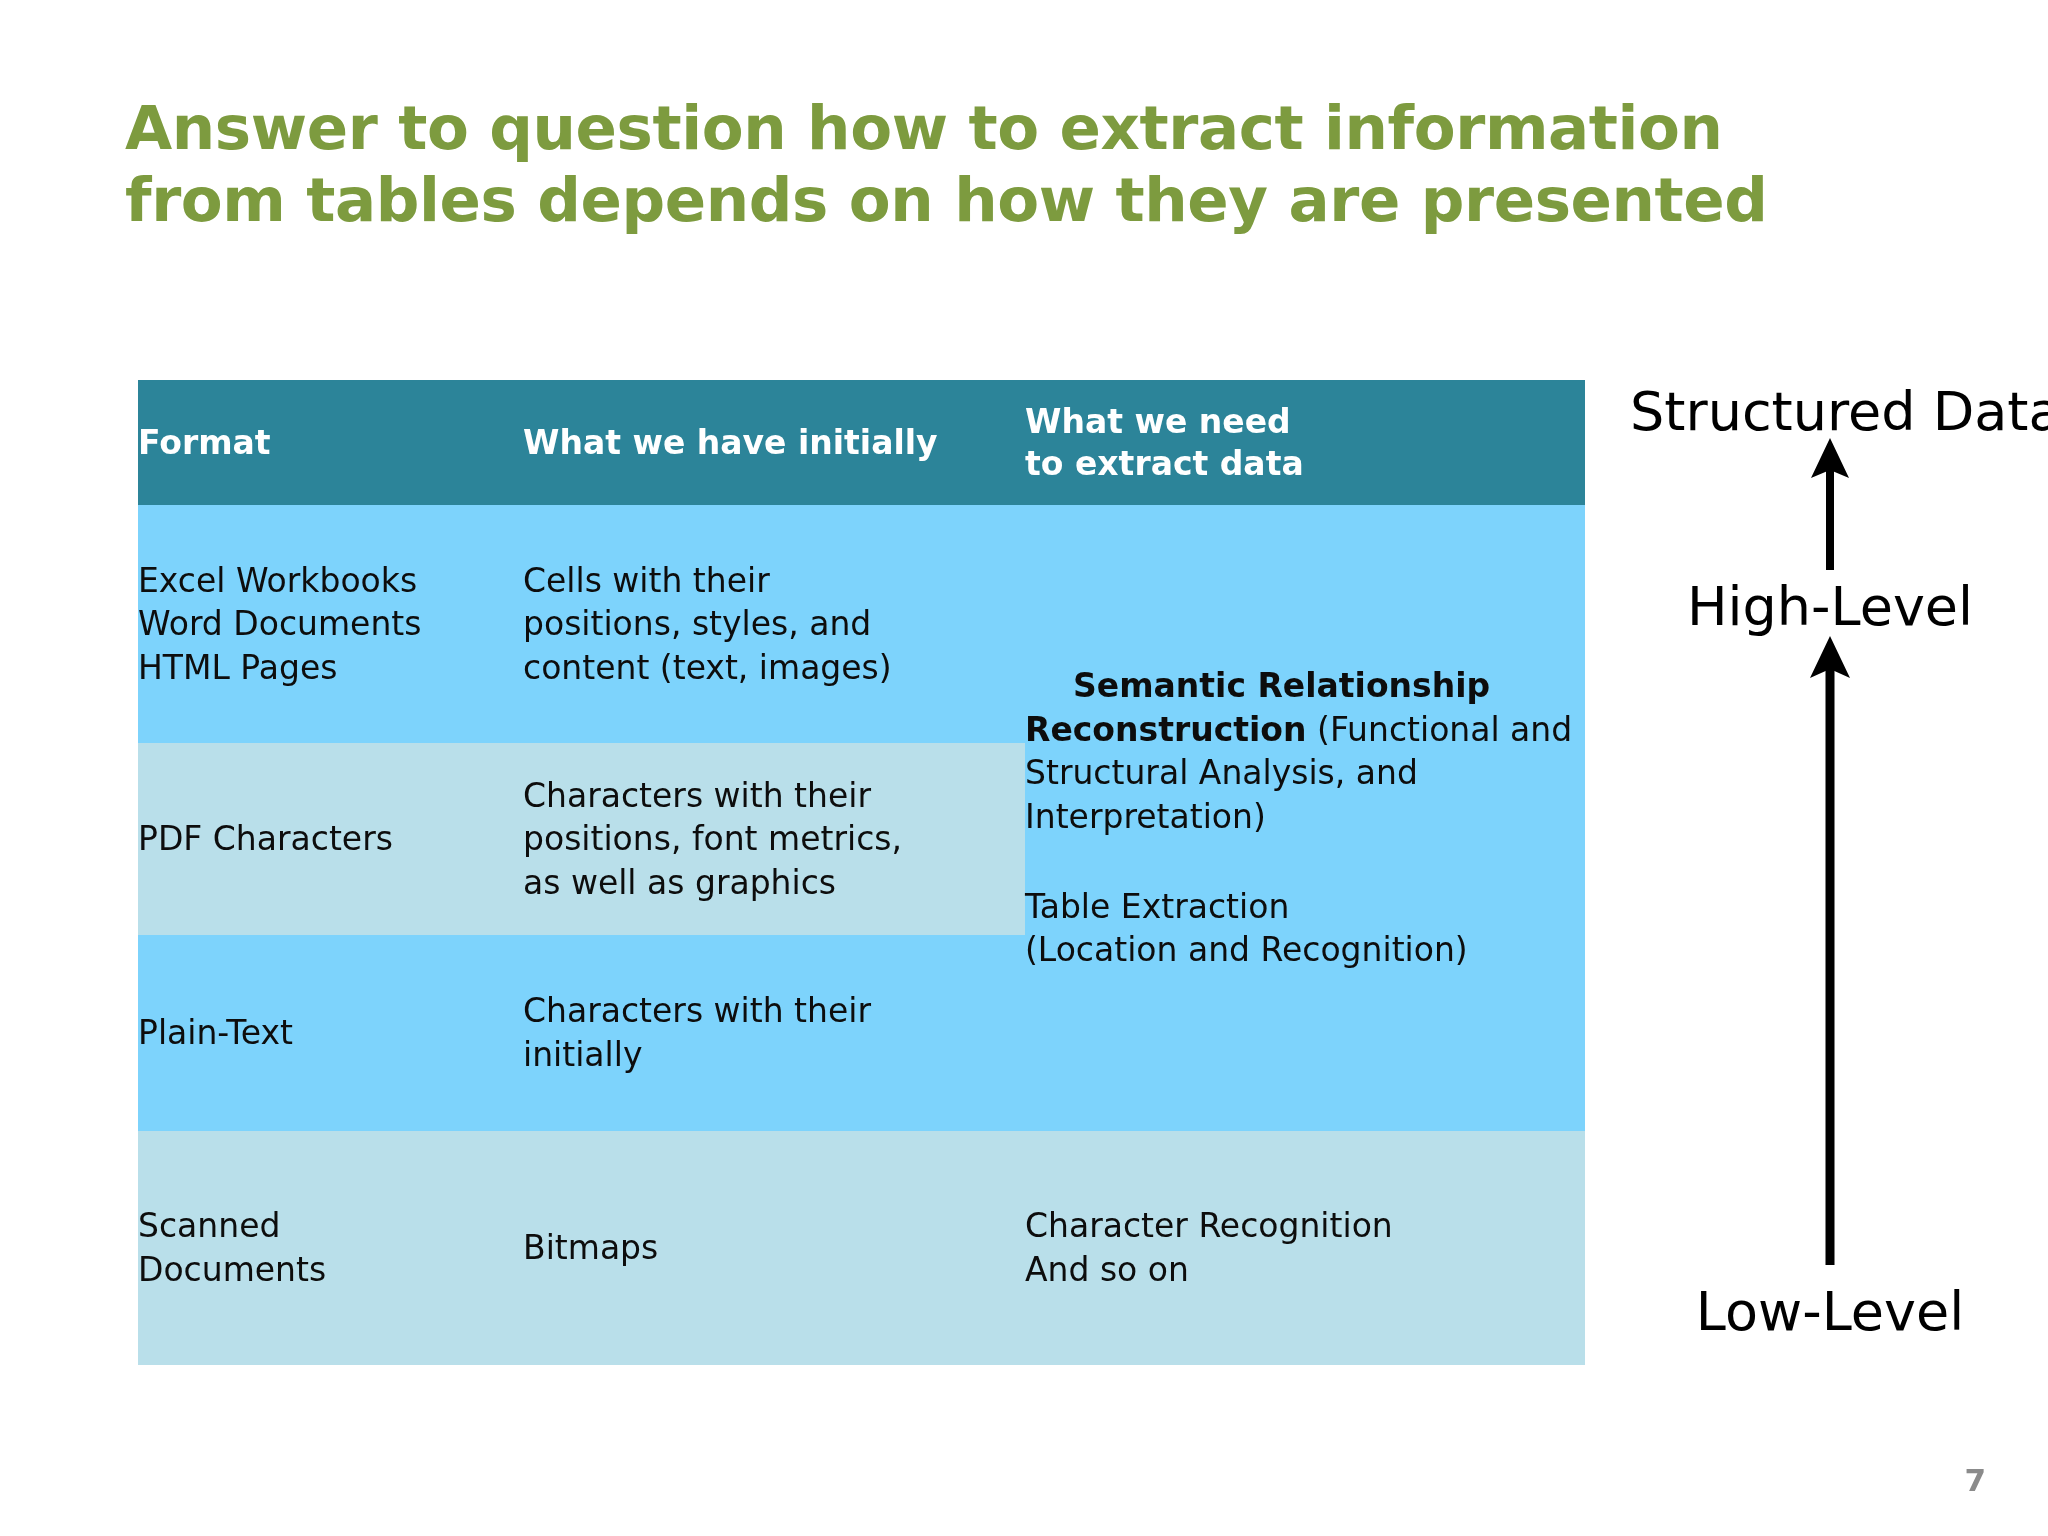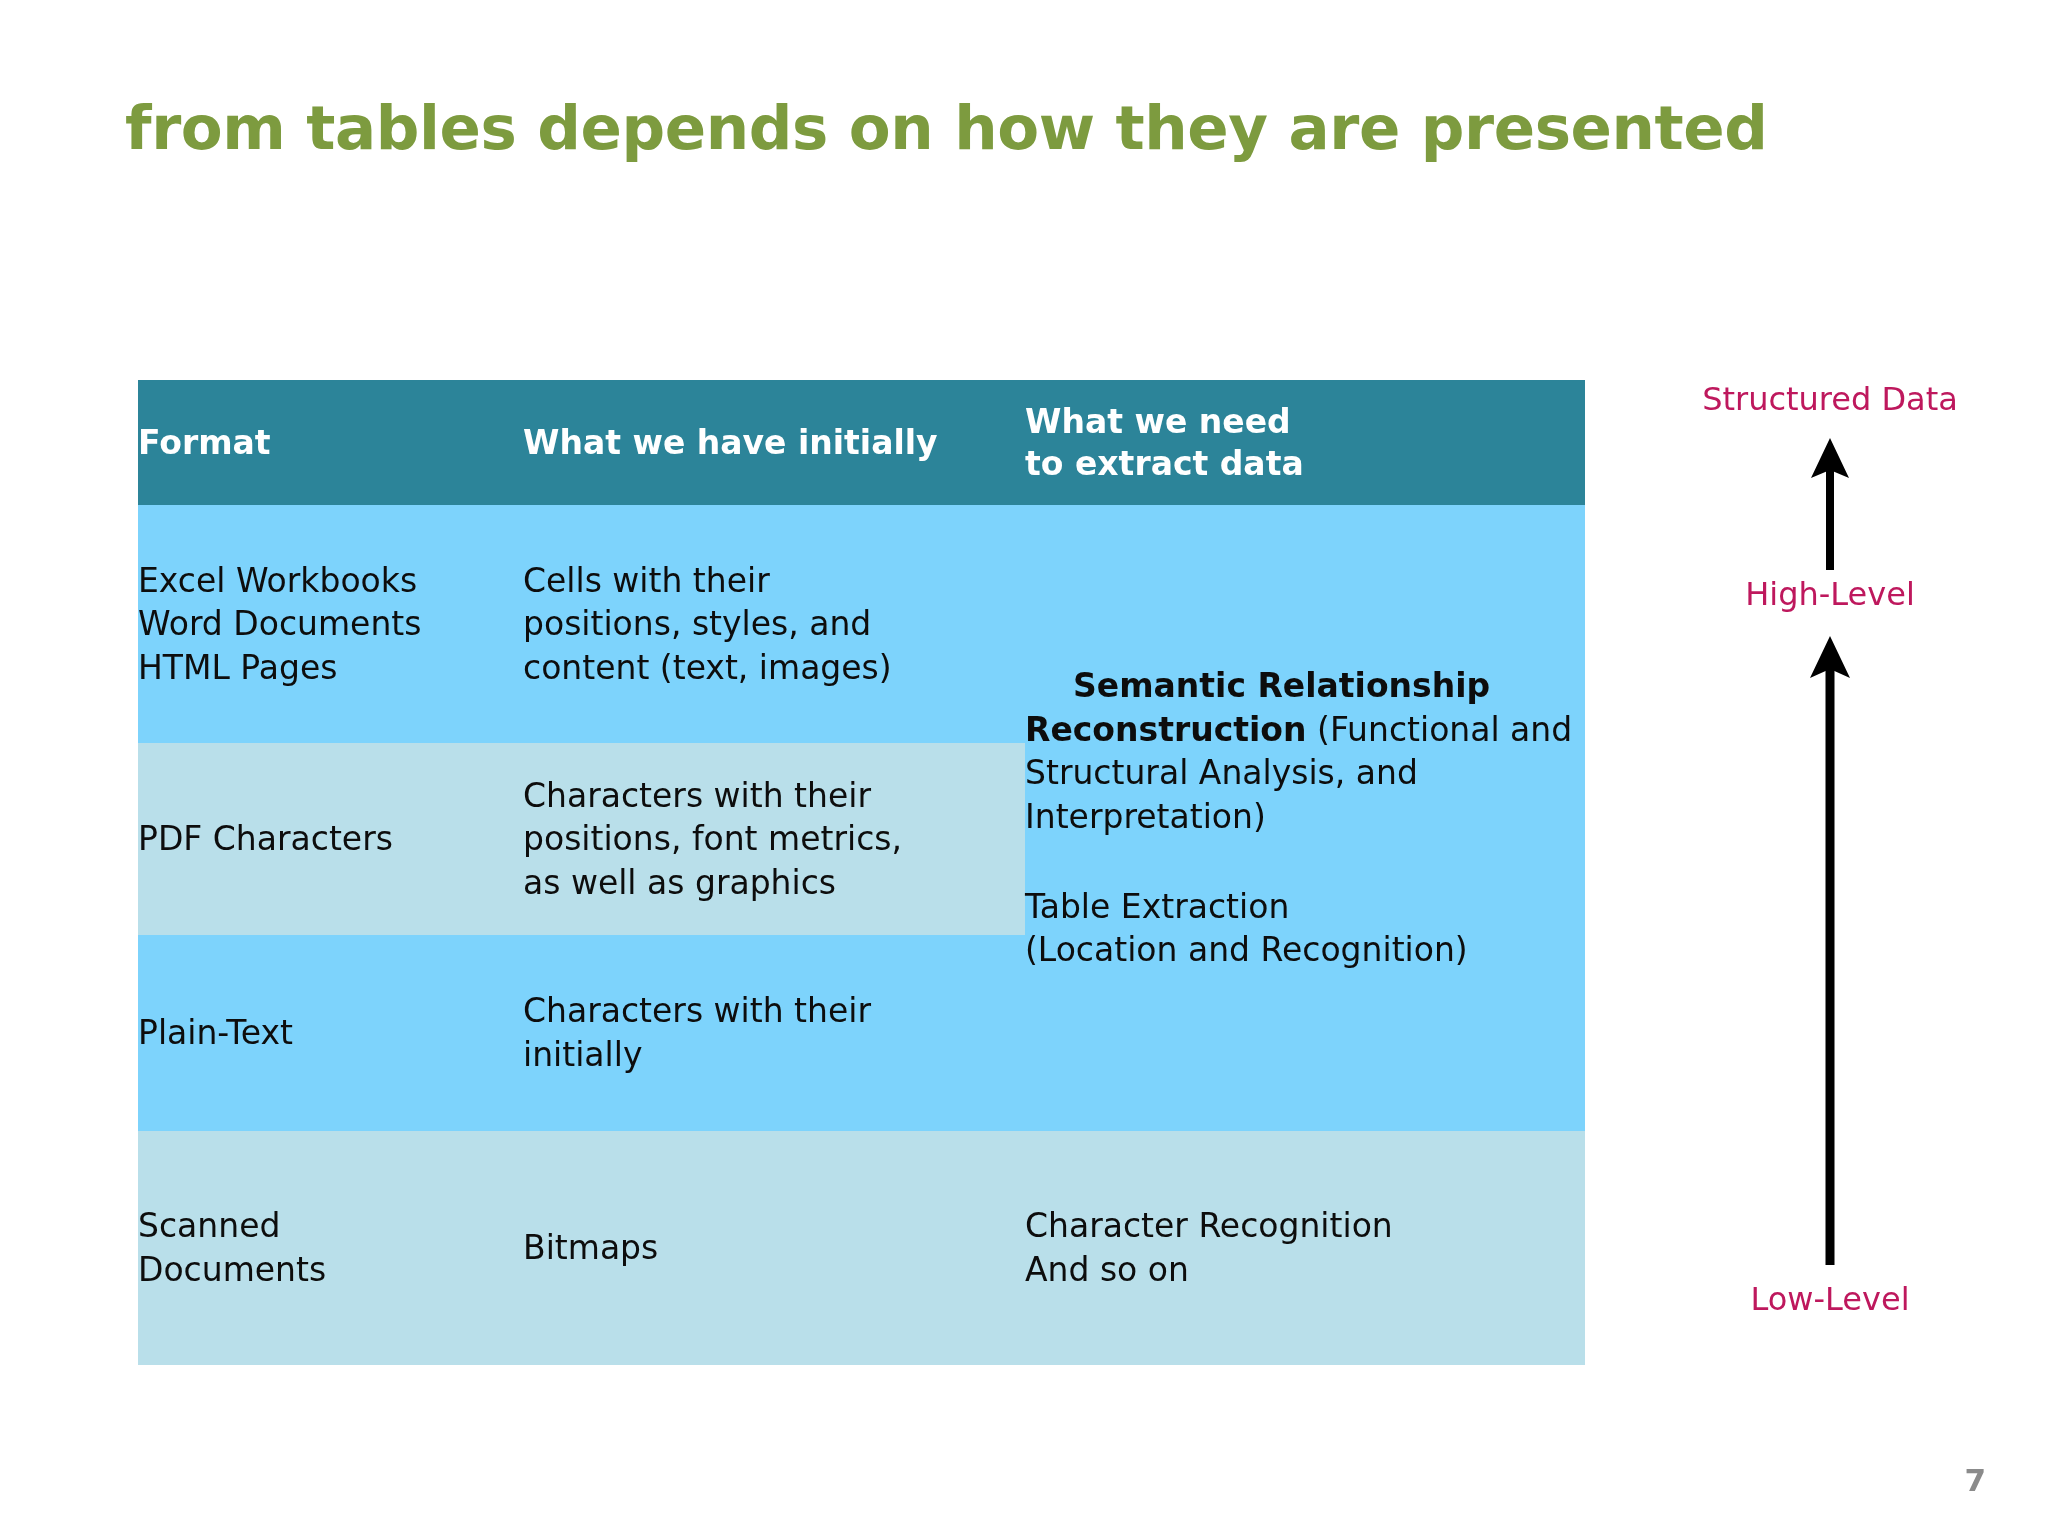--- a/index.html
+++ b/index.html
@@ -101,22 +101,22 @@
     position: absolute;
     left: 1630px;
     top: 380px;
     width: 400px;
     height: 980px;
   }
   .scale-label {
     position: absolute;
     width: 400px;
     text-align: center;
-    font-size: 32px;
-    color: #be185d;
+    font-size: 54px;
+    color: #000000;
     font-family: "DejaVu Sans", sans-serif;
     white-space: nowrap;
   }
   .lbl-structured { top: 0px; }
   .lbl-high       { top: 195px; }
   .lbl-low        { top: 900px; }
 
   .arrow-svg { position: absolute; left: 0; top: 0; }
 
   
@@ -127,20 +127,21 @@
     font-size: 31px;
     font-weight: bold;
     color: #8b8b8b;
     font-family: "DejaVu Sans", sans-serif;
   }
 </style>
 </head>
 <body>
 
 <div class="slide-title">
+  <span class="tline">Answer to question how to extract information</span>
   <span class="tline">from tables depends on how they are presented</span>
 </div>
 
 <table class="data-table">
   <colgroup>
     <col class="col-format">
     <col class="col-initial">
     <col class="col-need">
   </colgroup>
 

